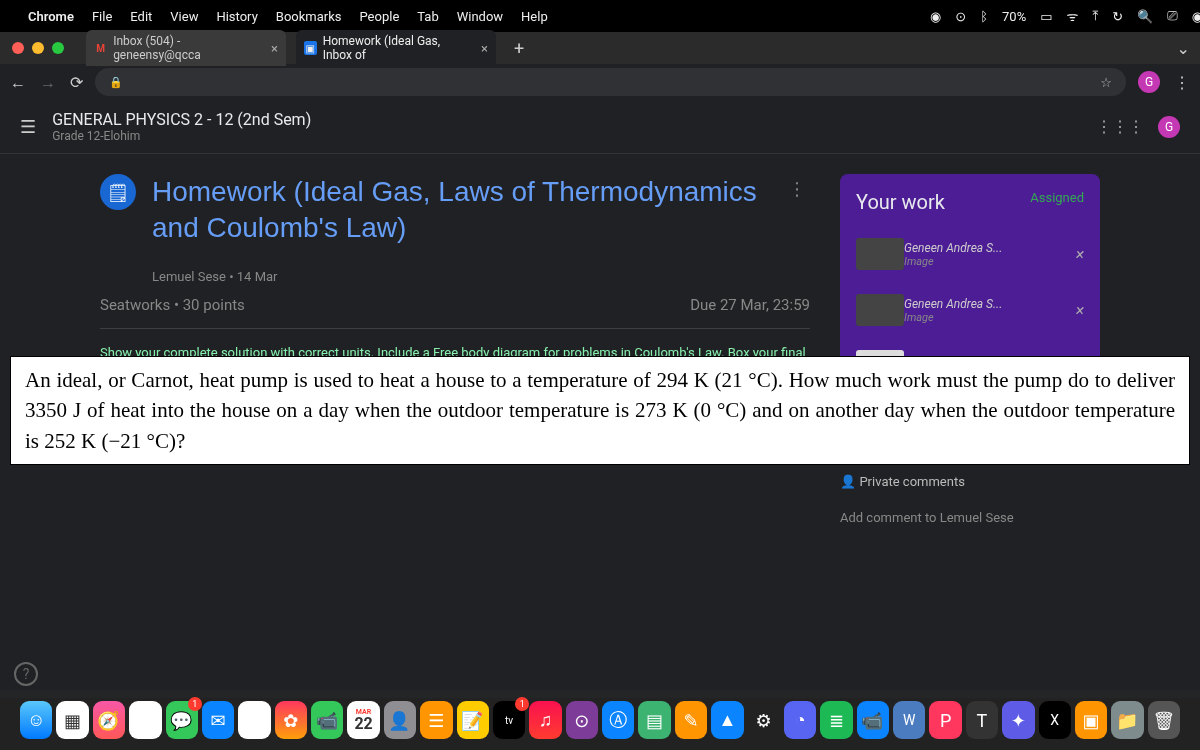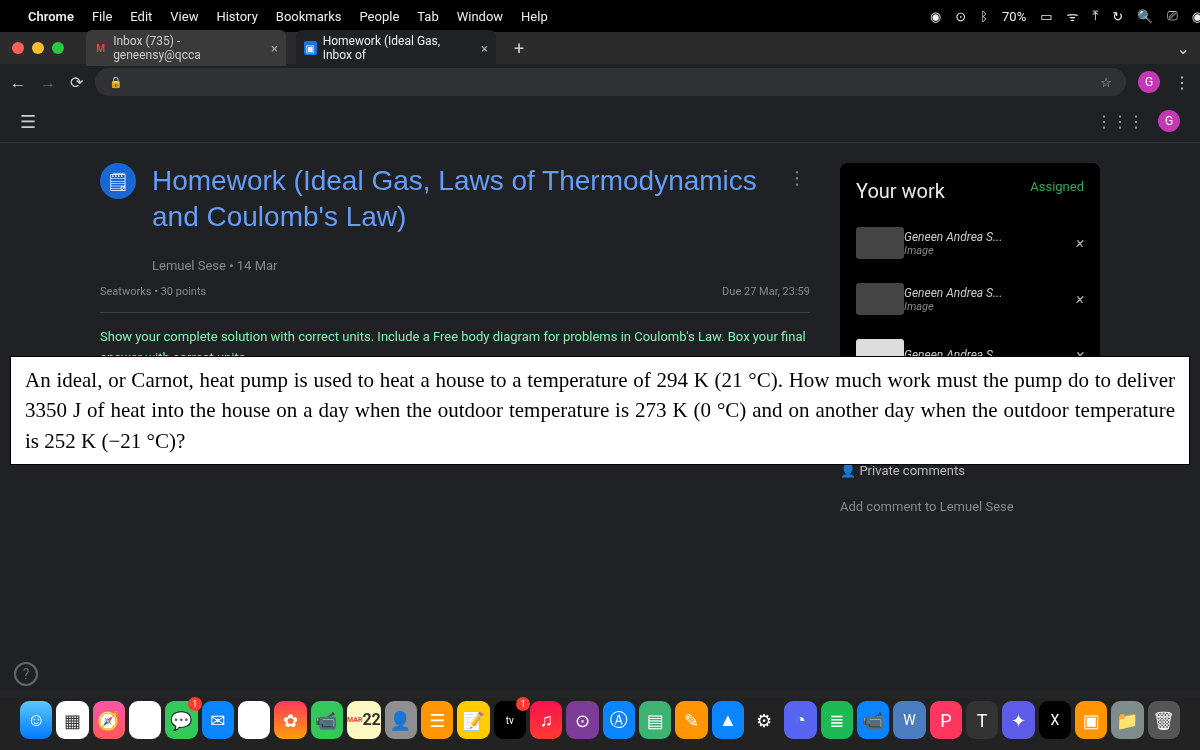--- a/index.html
+++ b/index.html
@@ -39,27 +39,27 @@
 .chead .sp { margin-left:auto; display:flex; gap:14px; align-items:center; }
 .apps { color:#aaa; font-size:16px; }
 
 
 .main { display:flex; padding:20px 100px; gap:30px; }
 .left { flex:1; }
 .asg-head { display:flex; gap:16px; align-items:flex-start; }
 .asg-icon { width:36px; height:36px; border-radius:50%; background:#1967d2; display:flex; align-items:center; justify-content:center; color:#fff; font-size:18px; flex-shrink:0; }
 .asg-title { font-family:"Google Sans",sans-serif; font-size:28px; font-weight:400; color:#669df6; line-height:1.3; }
 .asg-meta { color:#888; font-size:13px; margin-top:22px; }
-.asg-row2 { display:flex; justify-content:space-between; color:#888; font-size:11px; margin-top:12px; padding-bottom:14px; border-bottom:1px solid #3c4043; }
+.asg-row2 { display:flex; justify-content:space-between; color:#888; font-size:15px; margin-top:12px; padding-bottom:14px; border-bottom:1px solid #3c4043; }
 .asg-body { color:#86efac; font-size:13px; margin-top:14px; line-height:1.6; }
 .dots3 { color:#888; font-size:18px; padding:4px; }
 .addcomment { color:#669df6; font-size:13px; margin-top:20px; }
 
 .right { width:260px; }
-.card { background:#000000; border-radius:8px; padding:16px; }
+.card { background:#4c1d95; border-radius:8px; padding:16px; }
 .card h3 { font-size:20px; font-weight:400; color:#e8eaed; display:inline-block; }
 .status { float:right; color:#34a853; font-size:13px; }
 .attach { display:flex; align-items:center; margin-top:24px;font-style:italic; }
 .thumb { width:48px; height:32px; background:#444; border-radius:3px; flex-shrink:0; }
 .attach-txt { flex:1; font-size:12px; color:#ccc; overflow:hidden; }
 .attach-txt .sub { color:#888; font-size:11px; }
 .attach .x { color:#aaa; font-size:16px; }
 .turnin { background:#1a73e8; color:#fff; border:none; border-radius:4px; width:100%; padding:10px; margin-top:16px; font-size:14px; }
 .priv { margin-top:24px; font-size:13px; color:#bbb; }
 .priv-add { color:#888; font-size:13px; margin-top:21px; }
@@ -69,21 +69,21 @@
 
 .overlay { position:absolute; top:356px; left:10px; right:10px; background:#fff; color:#000; font-family:"Times New Roman",serif; font-size:21px; line-height:1.45; padding:8px 14px; border:1px solid #000; text-align:justify; }
 
 
 .dock { position:absolute; bottom:0; left:0; right:0; height:60px; background:rgba(40,40,40,.6); display:flex; align-items:center; justify-content:center; gap:4px; padding:0 20px; }
 .dock-item { width:38px; height:38px; border-radius:9px; display:flex; align-items:center; justify-content:center; font-size:18px; color:#fff; position:relative; }
 .di1{background:linear-gradient(#5ac8fa,#007aff)}.di2{background:#fff;color:#333}
 .di3{background:linear-gradient(#f857a6,#ff5858)}.di4{background:#fff}
 .di5{background:#34c759}
 .di7{background:#0a84ff}.di8{background:#fff}.di9{background:linear-gradient(#ff375f,#ff9f0a)}
-.di10{background:#34c759}.di11{background:#fef9c3;color:#ff3b30;font-size:11px;font-weight:bold;flex-direction:row}
+.di10{background:#34c759}.di11{background:#ffffff;color:#ff3b30;font-size:11px;font-weight:bold;flex-direction:column}
 .di12{background:#8e8e93}.di13{background:#ff9500}.di14{background:#ffcc00}
 .di15{background:#000;color:#fff;font-size:10px}.di16{background:linear-gradient(#fa114f,#ff3b30)}
 .di17{background:#7d3c98}.di18{background:#0a84ff}.di19{background:#3cb371}
 .di20{background:#ff9500}.di21{background:#0a84ff}.di22{background:#222}
 .di23{background:#5865f2}.di24{background:#1db954}.di25{background:#0a84ff}
 .di26{background:#4a7cbf;font-size:14px}.di27{background:#ff375f}.di28{background:#333}
 .di29{background:#5e5ce6}.di30{background:#000;font-size:14px}.di31{background:#ff9500}.di33{background:#7f8c8d}.di34{background:#555}
 .badge { position:absolute; top:-4px; right:-4px; background:#ff3b30; color:#fff; font-size:9px; width:14px; height:14px; border-radius:50%; display:flex; align-items:center; justify-content:center; }
 .cal-top{font-size:7px;color:#ff3b30}.cal-num{font-size:16px;color:#333;line-height:1}
 </style>
@@ -119,21 +119,21 @@
 </div>
 
 <div class="tabbar">
   <div class="traffic">
     <div class="dot r"></div>
     <div class="dot y"></div>
     <div class="dot g"></div>
   </div>
   <div class="tab">
     <span class="ico" style="color:#ea4335;font-weight:bold">M</span>
-    <span>Inbox (735) - geneensy@qcca</span>
+    <span>Inbox (504) - geneensy@qcca</span>
     <span class="close">×</span>
   </div>
   <div class="tab active">
     <span class="ico" style="background:#1a73e8;border-radius:2px">▣</span>
     <span>Homework (Ideal Gas, Inbox of</span>
     <span class="close">×</span>
   </div>
   <span class="newtab">+</span>
   <span style="margin-left:auto;margin-right:10px;color:#ccc">⌄</span>
 </div>
@@ -152,20 +152,24 @@
     <div class="avatar">
         <span>G</span>
       </div>
     <span>⋮</span>
   </div>
 </div>
 
 <div class="croom">
   <div class="chead">
     <span class="hamb">☰</span>
+    <div>
+      <div class="ctitle">GENERAL PHYSICS 2 - 12 (2nd Sem)</div>
+      <div class="csub">Grade 12-Elohim</div>
+    </div>
     <div class="sp">
       <span class="apps">⋮⋮⋮</span>
       <div class="avatar">
           <span>G</span>
         </div>
     </div>
   </div>
 
   <div class="main">
     <div class="left">

